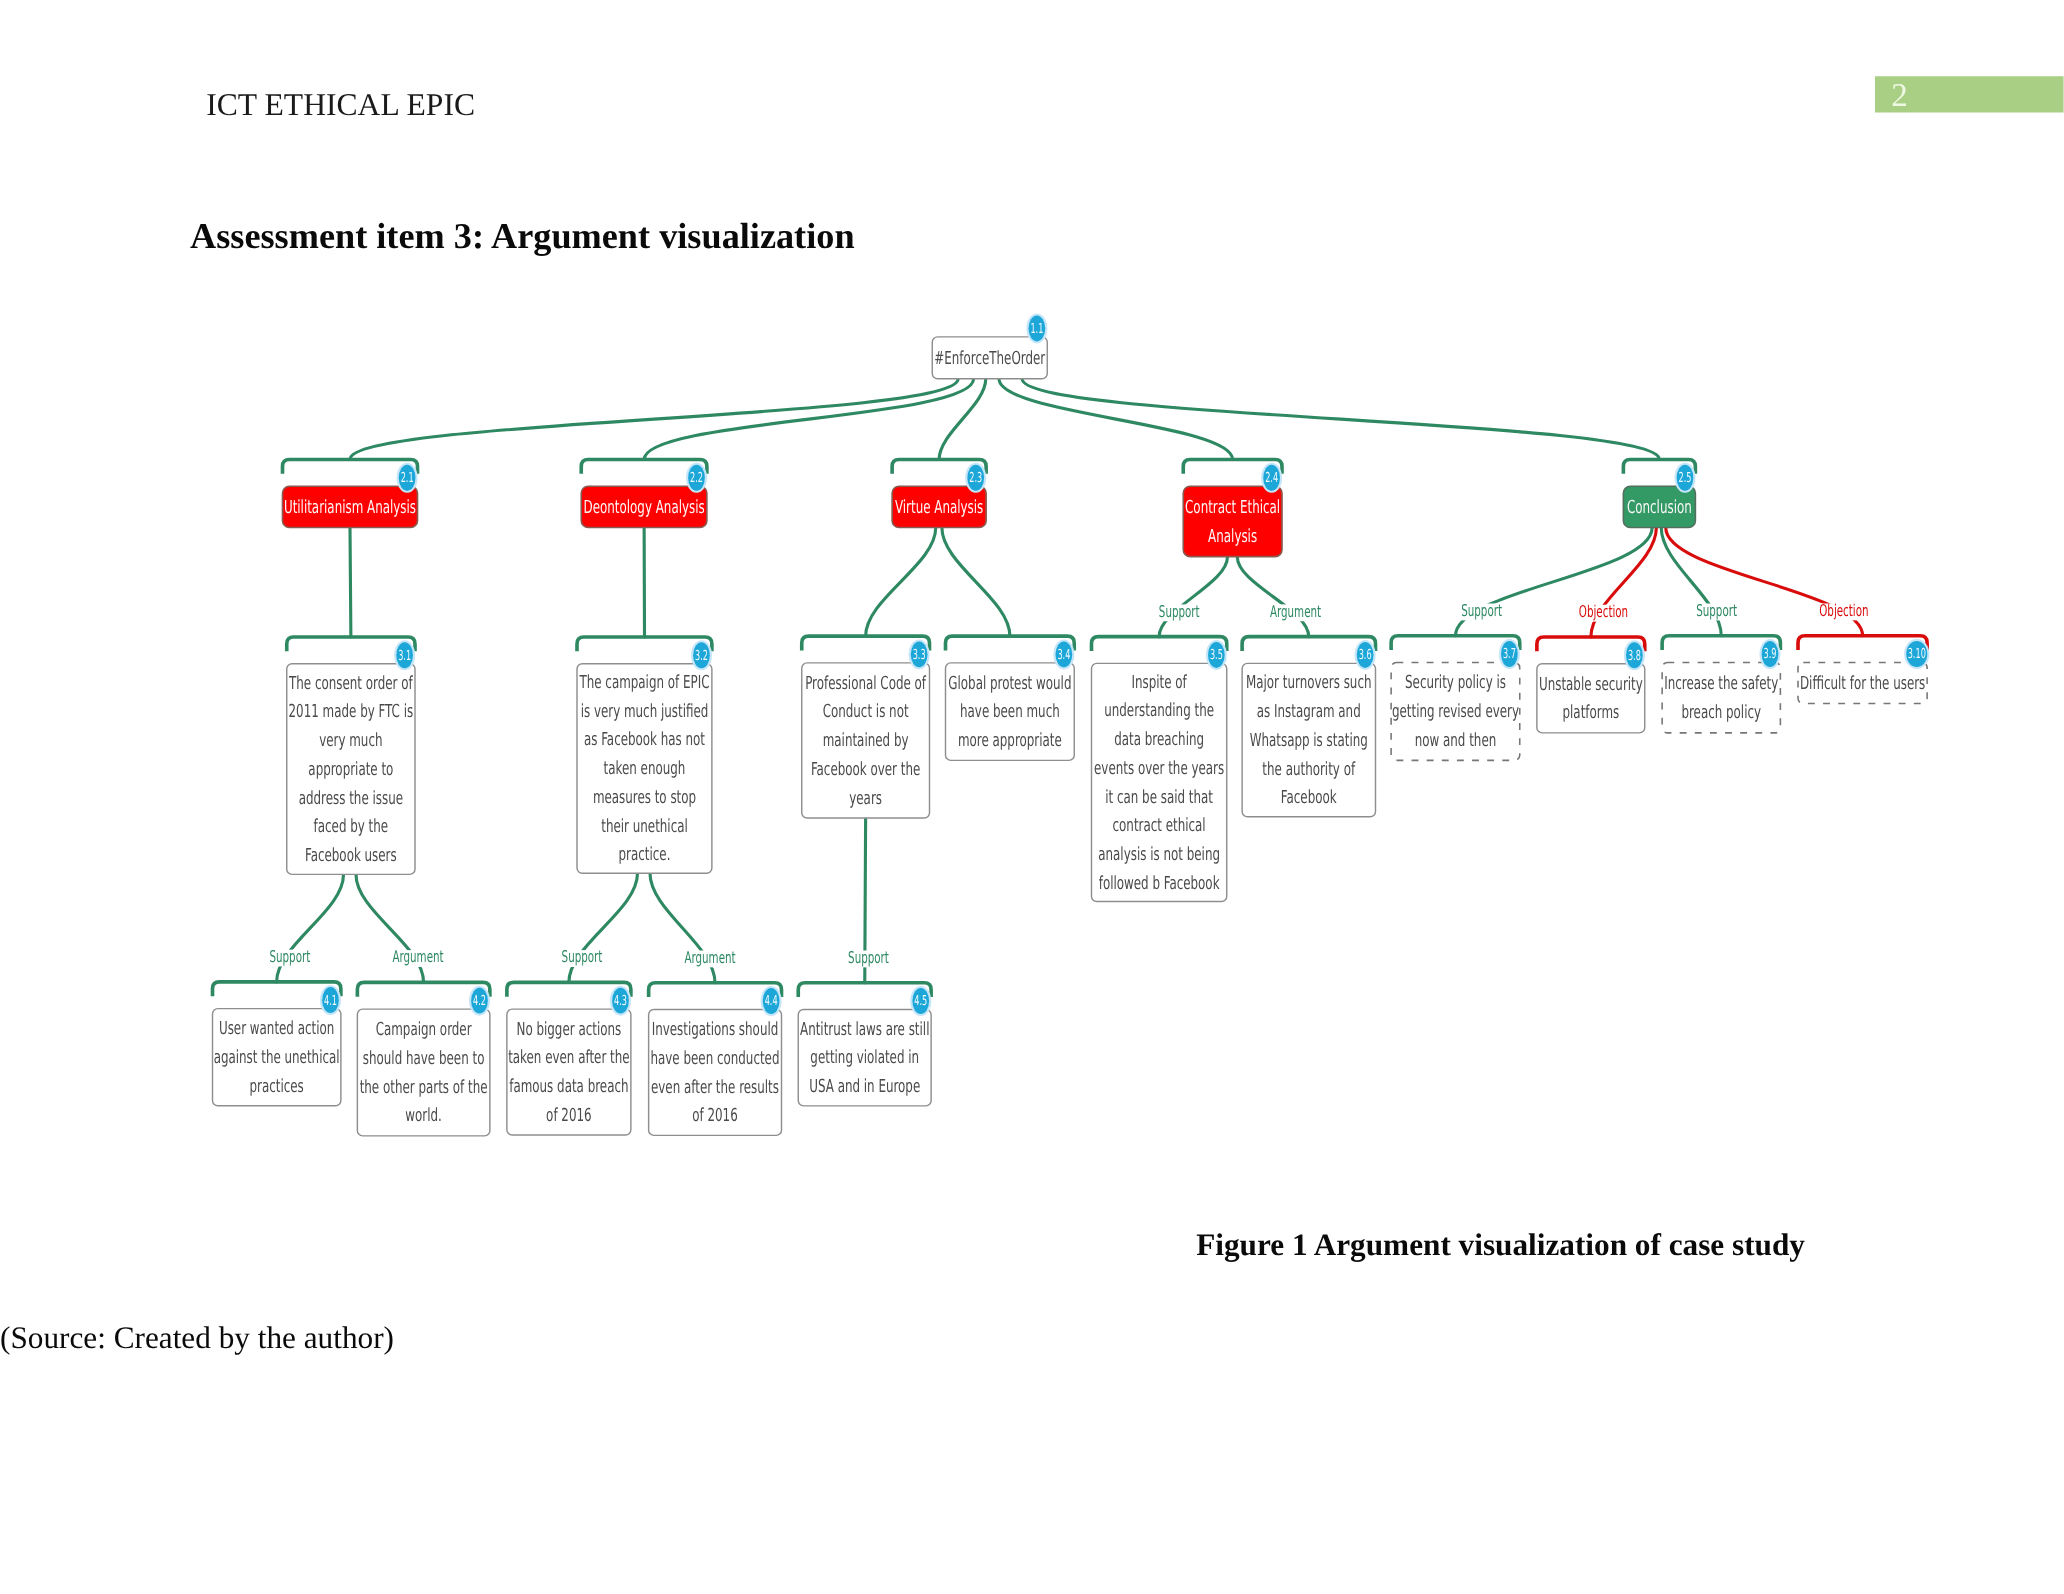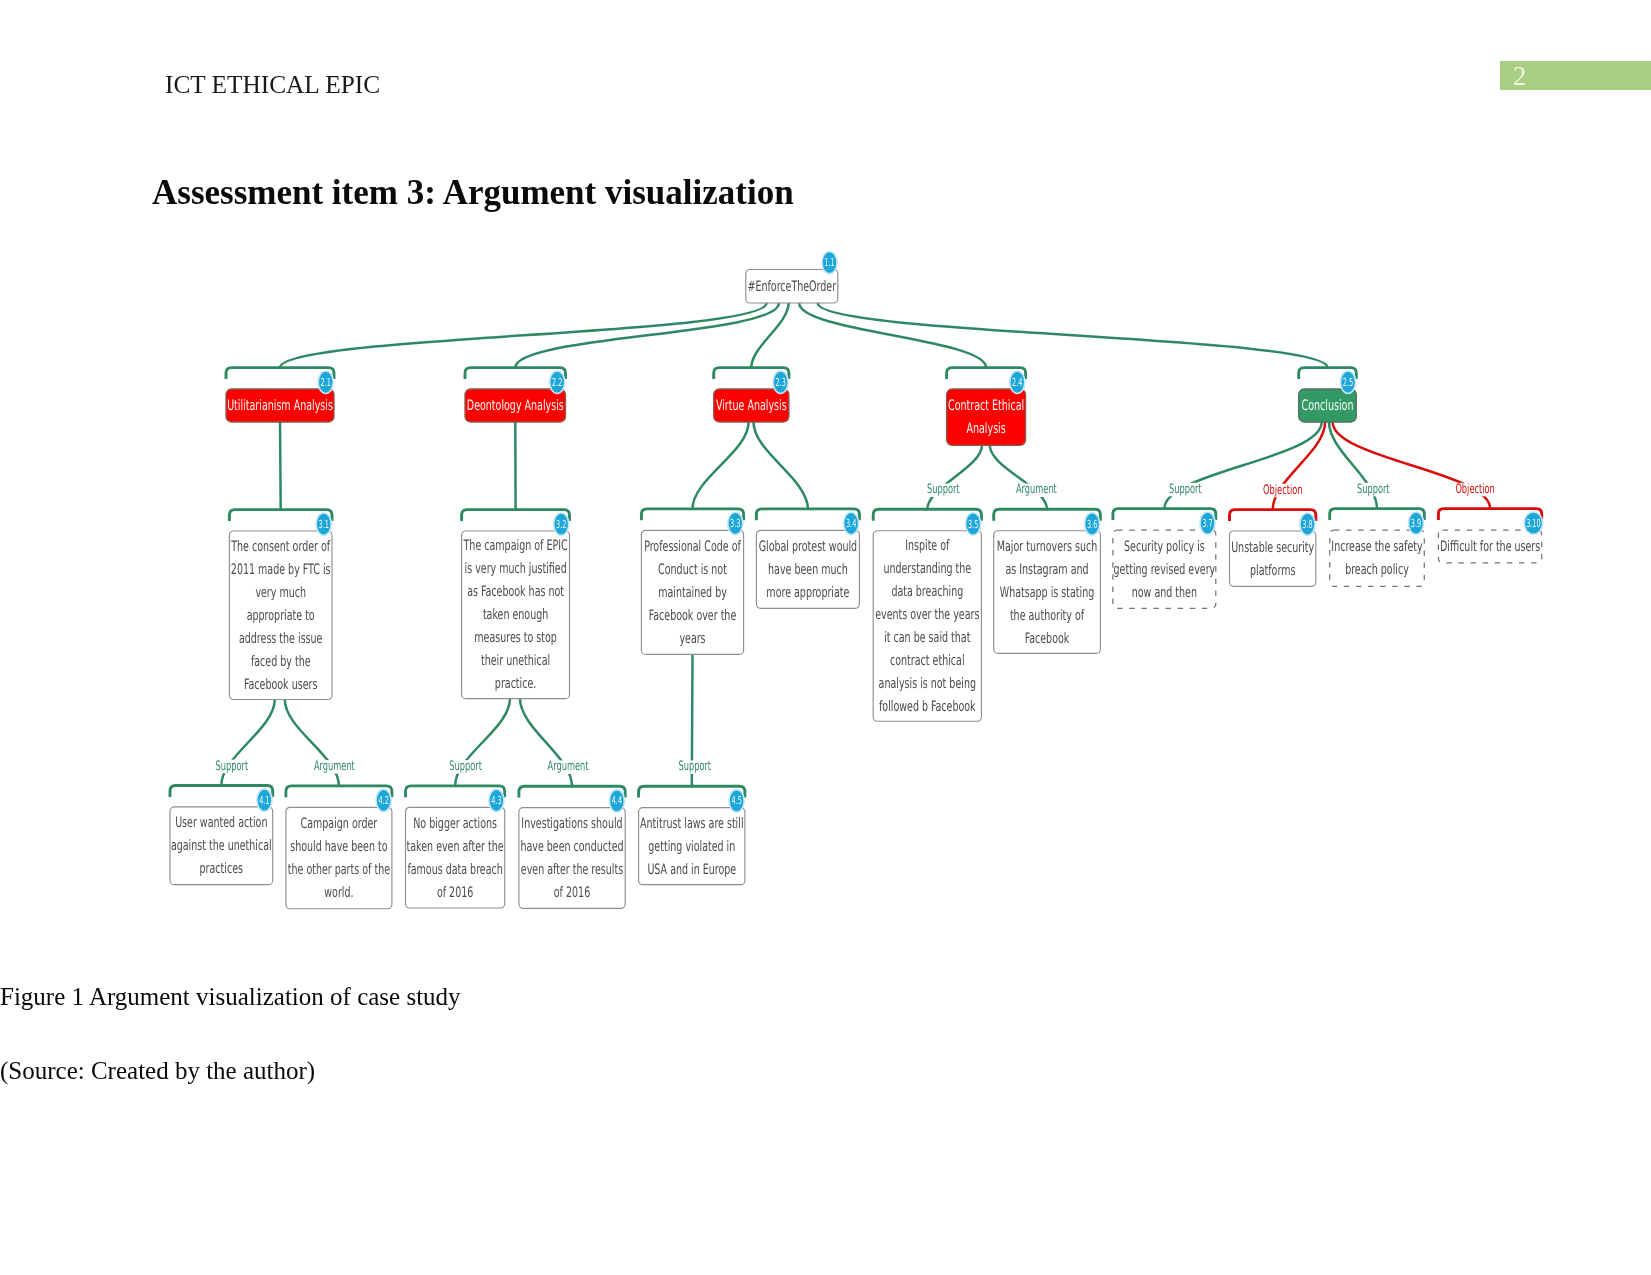--- a/index.html
+++ b/index.html
@@ -2,22 +2,22 @@
 <html><head>
 <meta charset="utf-8">
 <title>ICT ETHICAL ISSUE</title>
 <style>
   html,body{margin:0;padding:0;background:#fff;}
   body{width:1651px;height:1275px;overflow:hidden;font-family:"Liberation Serif",serif;-webkit-font-smoothing:antialiased;}
   #page{position:relative;width:1651px;height:1275px;background:#fff;}
   #hdr{position:absolute;left:165px;top:70px;font-size:25.3px;color:#1a1a1a;white-space:nowrap;}
   #pagebar{position:absolute;left:1500px;top:61px;width:151px;height:29px;background:#a9cf85;}
   #pagenum{position:absolute;left:13px;top:0px;font-size:26.5px;line-height:30px;color:#eef8e3;}
-  #title{position:absolute;left:152px;top:172.5px;font-size:35px;font-weight:bold;color:#0a0a0a;white-space:nowrap;}
-  #figcap{position:absolute;left:0;top:983px;width:1444px;text-align:left;font-size:25px;font-weight:normal;color:#0a0a0a;}
+  #title{position:absolute;left:152px;top:172.5px;font-size:29px;font-weight:bold;color:#0a0a0a;white-space:nowrap;}
+  #figcap{position:absolute;left:0;top:983px;width:1444px;text-align:right;font-size:25px;font-weight:bold;color:#0a0a0a;}
   #figsrc{position:absolute;left:0;top:1057px;width:1651px;text-align:left;font-size:25px;color:#0a0a0a;}
   #svg{position:absolute;left:0;top:0;shape-rendering:geometricPrecision;text-rendering:geometricPrecision;}
   #svg text.ntext,#svg text.elabel{mix-blend-mode:multiply;}
   #svg text.ntext-w,#svg text.badge-t{mix-blend-mode:lighten;}
   .bracket{fill:none;stroke-width:2.9;stroke-linecap:butt;stroke-linejoin:round;}
   .edge{fill:none;stroke-width:2.5;stroke-linecap:round;}
   .nbox{fill:#fff;stroke:#8e8e8e;stroke-width:1.15;}
   .nbox-dashed{fill:#fff;stroke:#767676;stroke-width:1.25;stroke-dasharray:5.5 6.6;}
   .nbox-red{fill:#fe0000;stroke:#8a5a50;stroke-width:1.3;}
   .nbox-green{fill:#339a66;stroke:#53705f;stroke-width:1.3;}

